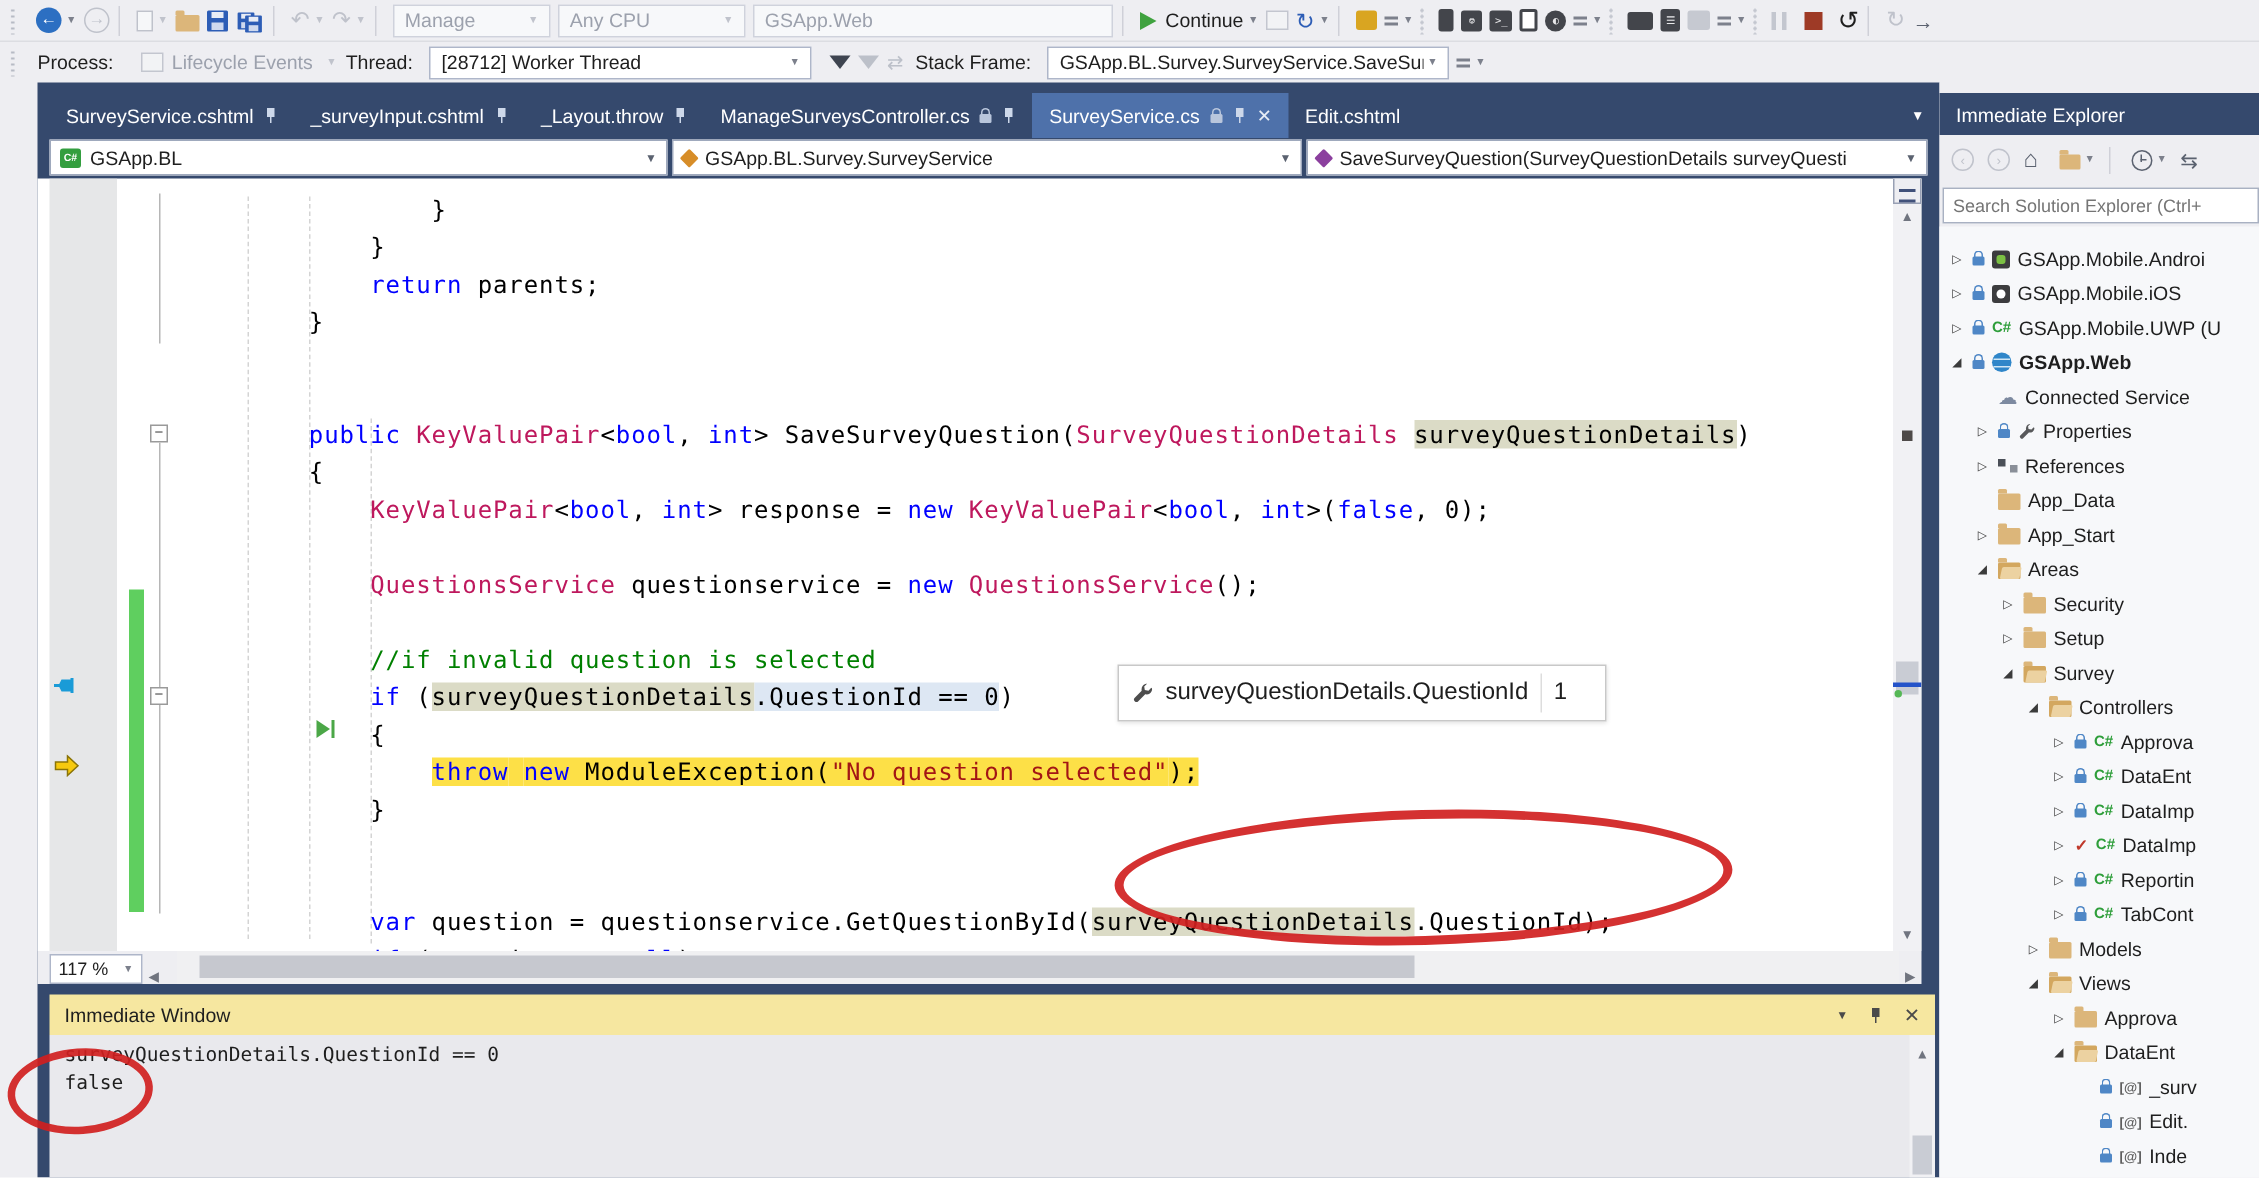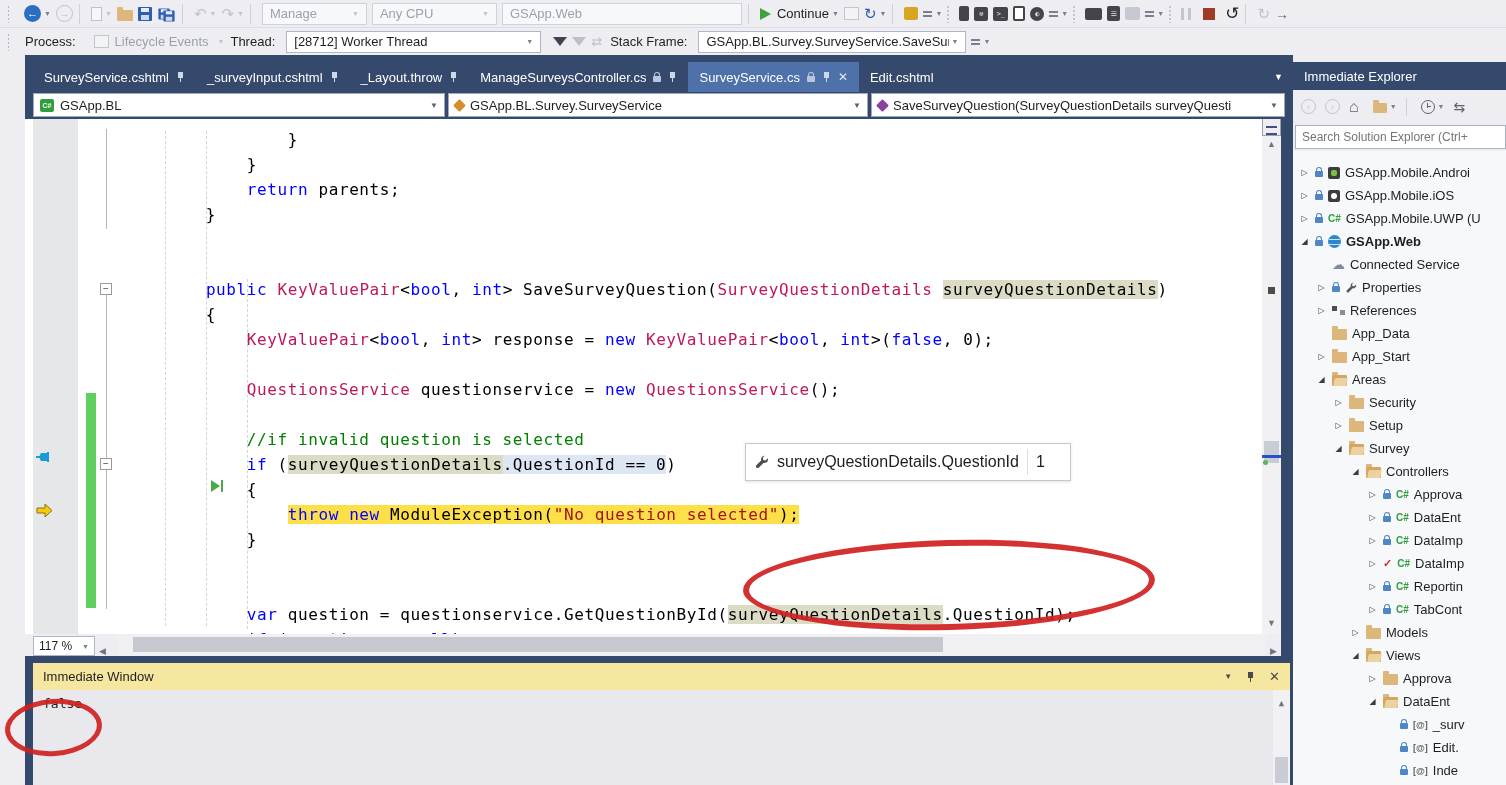--- a/index.html
+++ b/index.html
@@ -421,20 +421,21 @@
     <div id="immtitle">
       <span>Immediate Window</span>
       <span id="immicons">
         <span class="caret">▼</span>
         <span class="pin" style="color:#4a4a4a"></span>
         <span style="font-size:13px">✕</span>
       </span>
     </div>
     <div id="immbody">
       <div id="immlines">
+          <div>surveyQuestionDetails.QuestionId == 0</div>
           <div>false</div>
         </div>
       <div id="immscroll">
         <span class="sbarrow" style="top:4px">▲</span>
         <span id="immthumb"></span>
       </div>
     </div>
   </div>
 </div>
 

